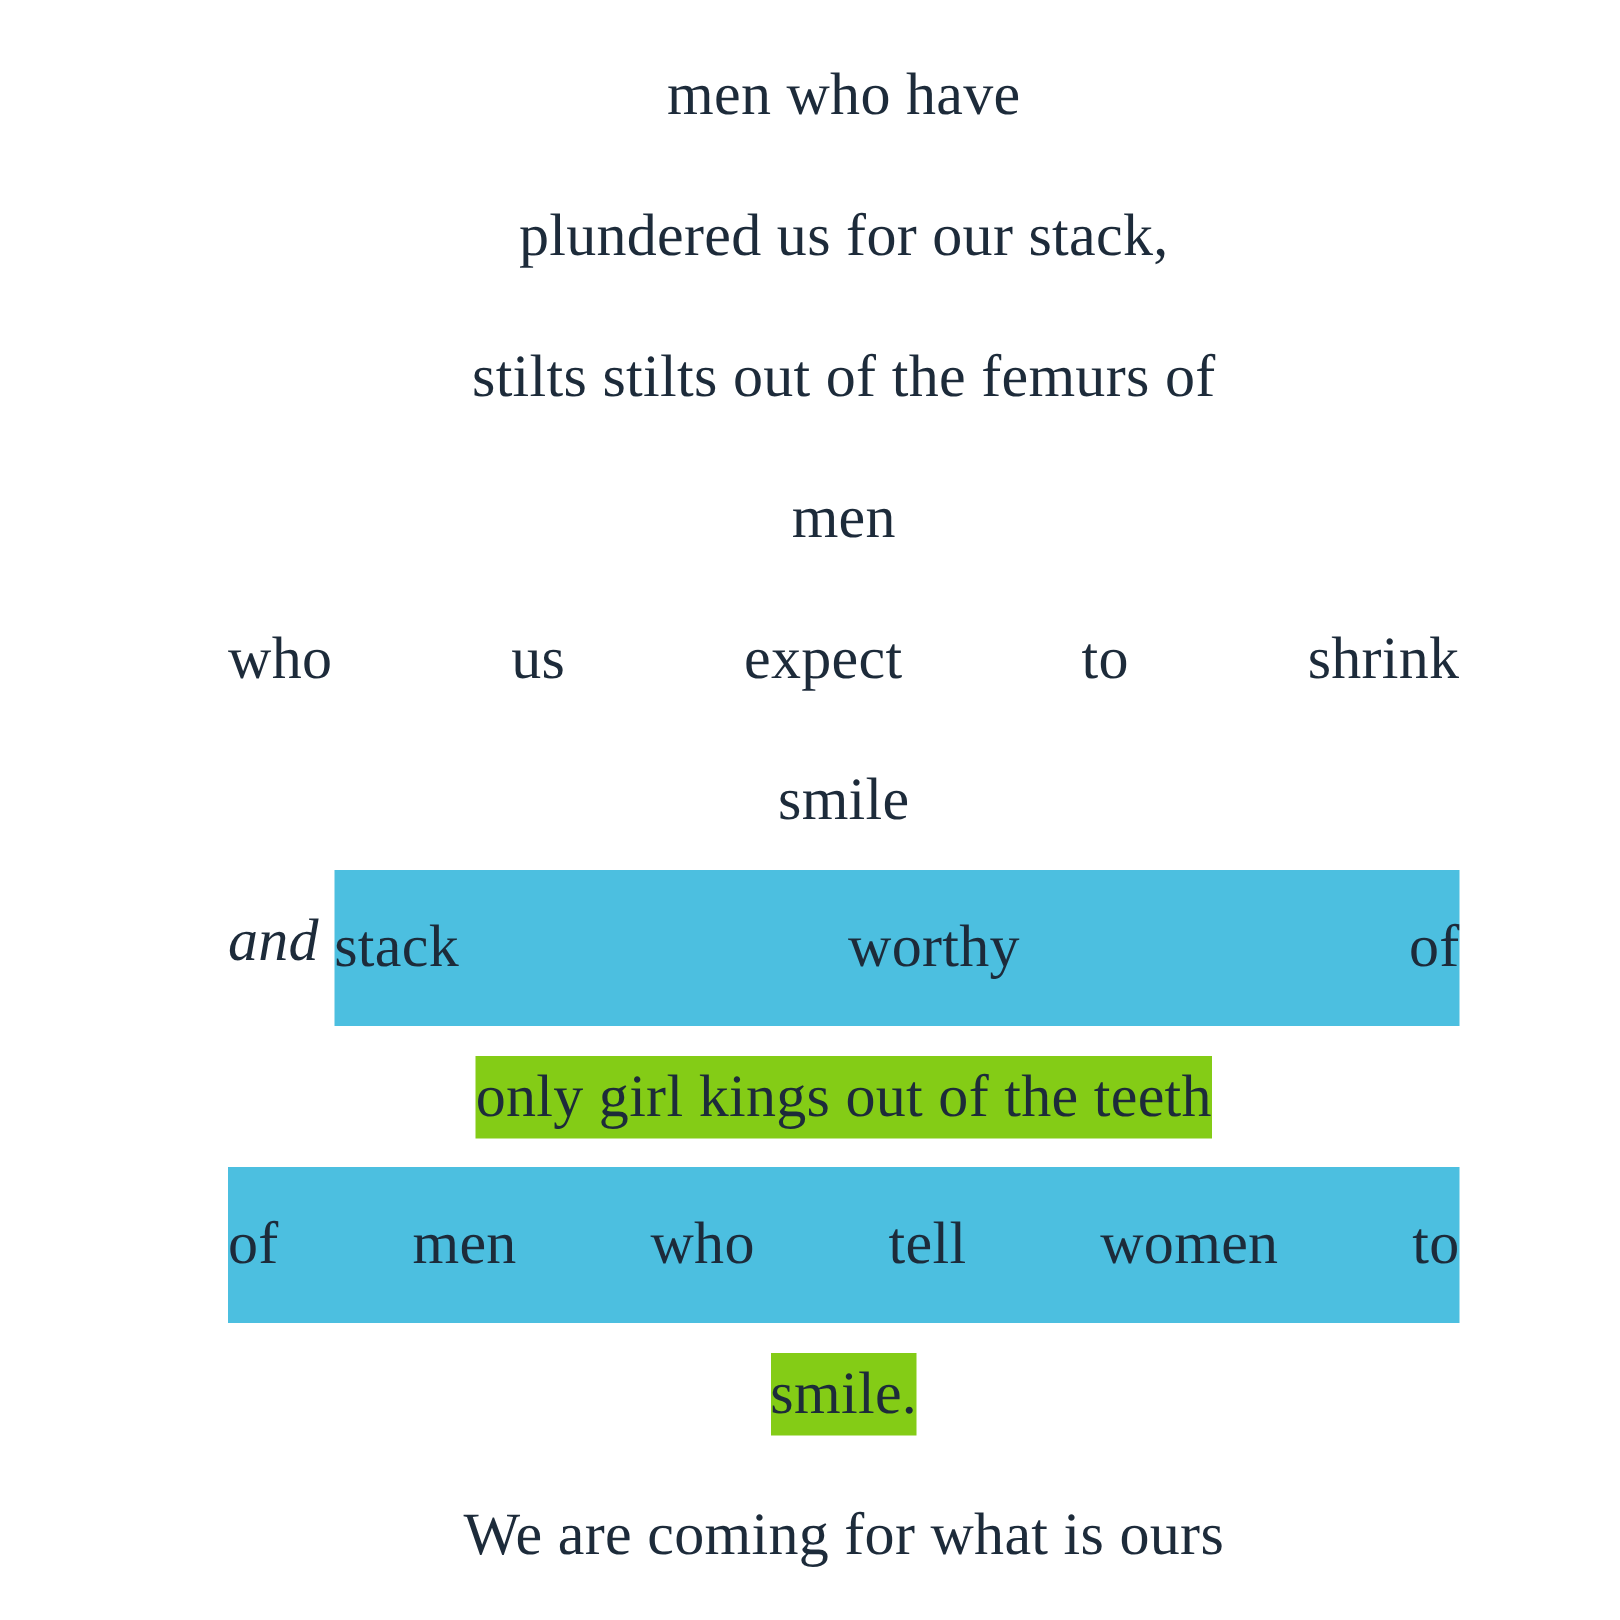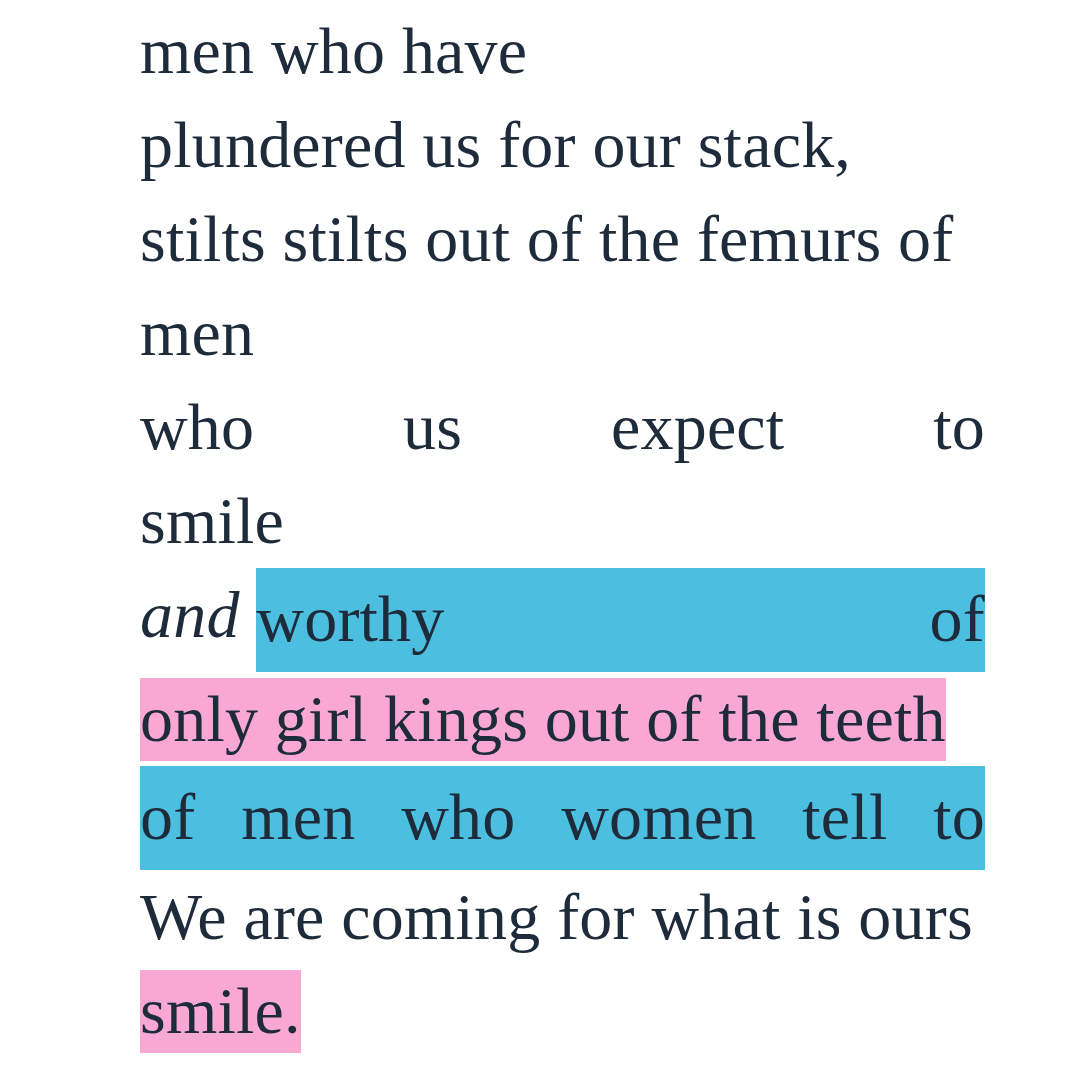--- a/index.html
+++ b/index.html
@@ -17,42 +17,43 @@
     position: relative;
     width: 1080px;
     height: 1080px;
     box-sizing: border-box;
     padding: 0 95px 0 140px;
     display: flex;
     flex-direction: column;
     justify-content: flex-start;
   }
   .poem {
-    margin: 0;
+    margin: 12px;
     padding: 0;
     color: #1d2b3a;
-    font-size: 66px;
+    font-size: 40px;
     line-height: 94px;
     letter-spacing: 0.2px;
+    text-align: center;
   }
   .line {
     display: block;
     white-space: pre;
   }
   
   .line.justify {
     display: flex;
     justify-content: space-between;
     white-space: normal;
   }
   .line.justify > .w {
     white-space: pre;
   }
   .hl {
-    background: #f9a8d4;
+    background: #84cc16;
     box-decoration-break: clone;
     -webkit-box-decoration-break: clone;
     padding: 4px 0 6px 0;
   }
   .line-hl-justify {
     display: flex;
     white-space: normal;
   }
   .lead {
     white-space: pre;
@@ -81,43 +82,45 @@
 
     <span class="line">stilts stilts out of the femurs of</span>
 
     <span class="line">men</span>
 
     <span class="line justify">
       <span class="w">who</span>
       <span class="w">us</span>
       <span class="w">expect</span>
       <span class="w">to</span>
+      <span class="w">shrink</span>
     </span>
 
     <span class="line">smile</span>
 
     <span class="line-hl-justify">
       <span class="lead">and </span>
       <span class="hl-block">
+        <span class="w">stack</span>
         <span class="w">worthy</span>
         <span class="w">of</span>
       </span>
     </span>
 
     <span class="line"><span class="hl">only girl kings out of the teeth</span></span>
 
     <span class="line-hl-justify">
       <span class="hl-block">
         <span class="w">of</span>
         <span class="w">men</span>
         <span class="w">who</span>
+        <span class="w">tell</span>
         <span class="w">women</span>
-        <span class="w">tell</span>
         <span class="w">to</span>
       </span>
     </span>
 
+    <span class="line"><span class="hl">smile.</span></span>
+
     <span class="line">We are coming for what is ours</span>
-
-    <span class="line"><span class="hl">smile.</span></span>
 
   </div>
 </div>
 
 </body></html>

